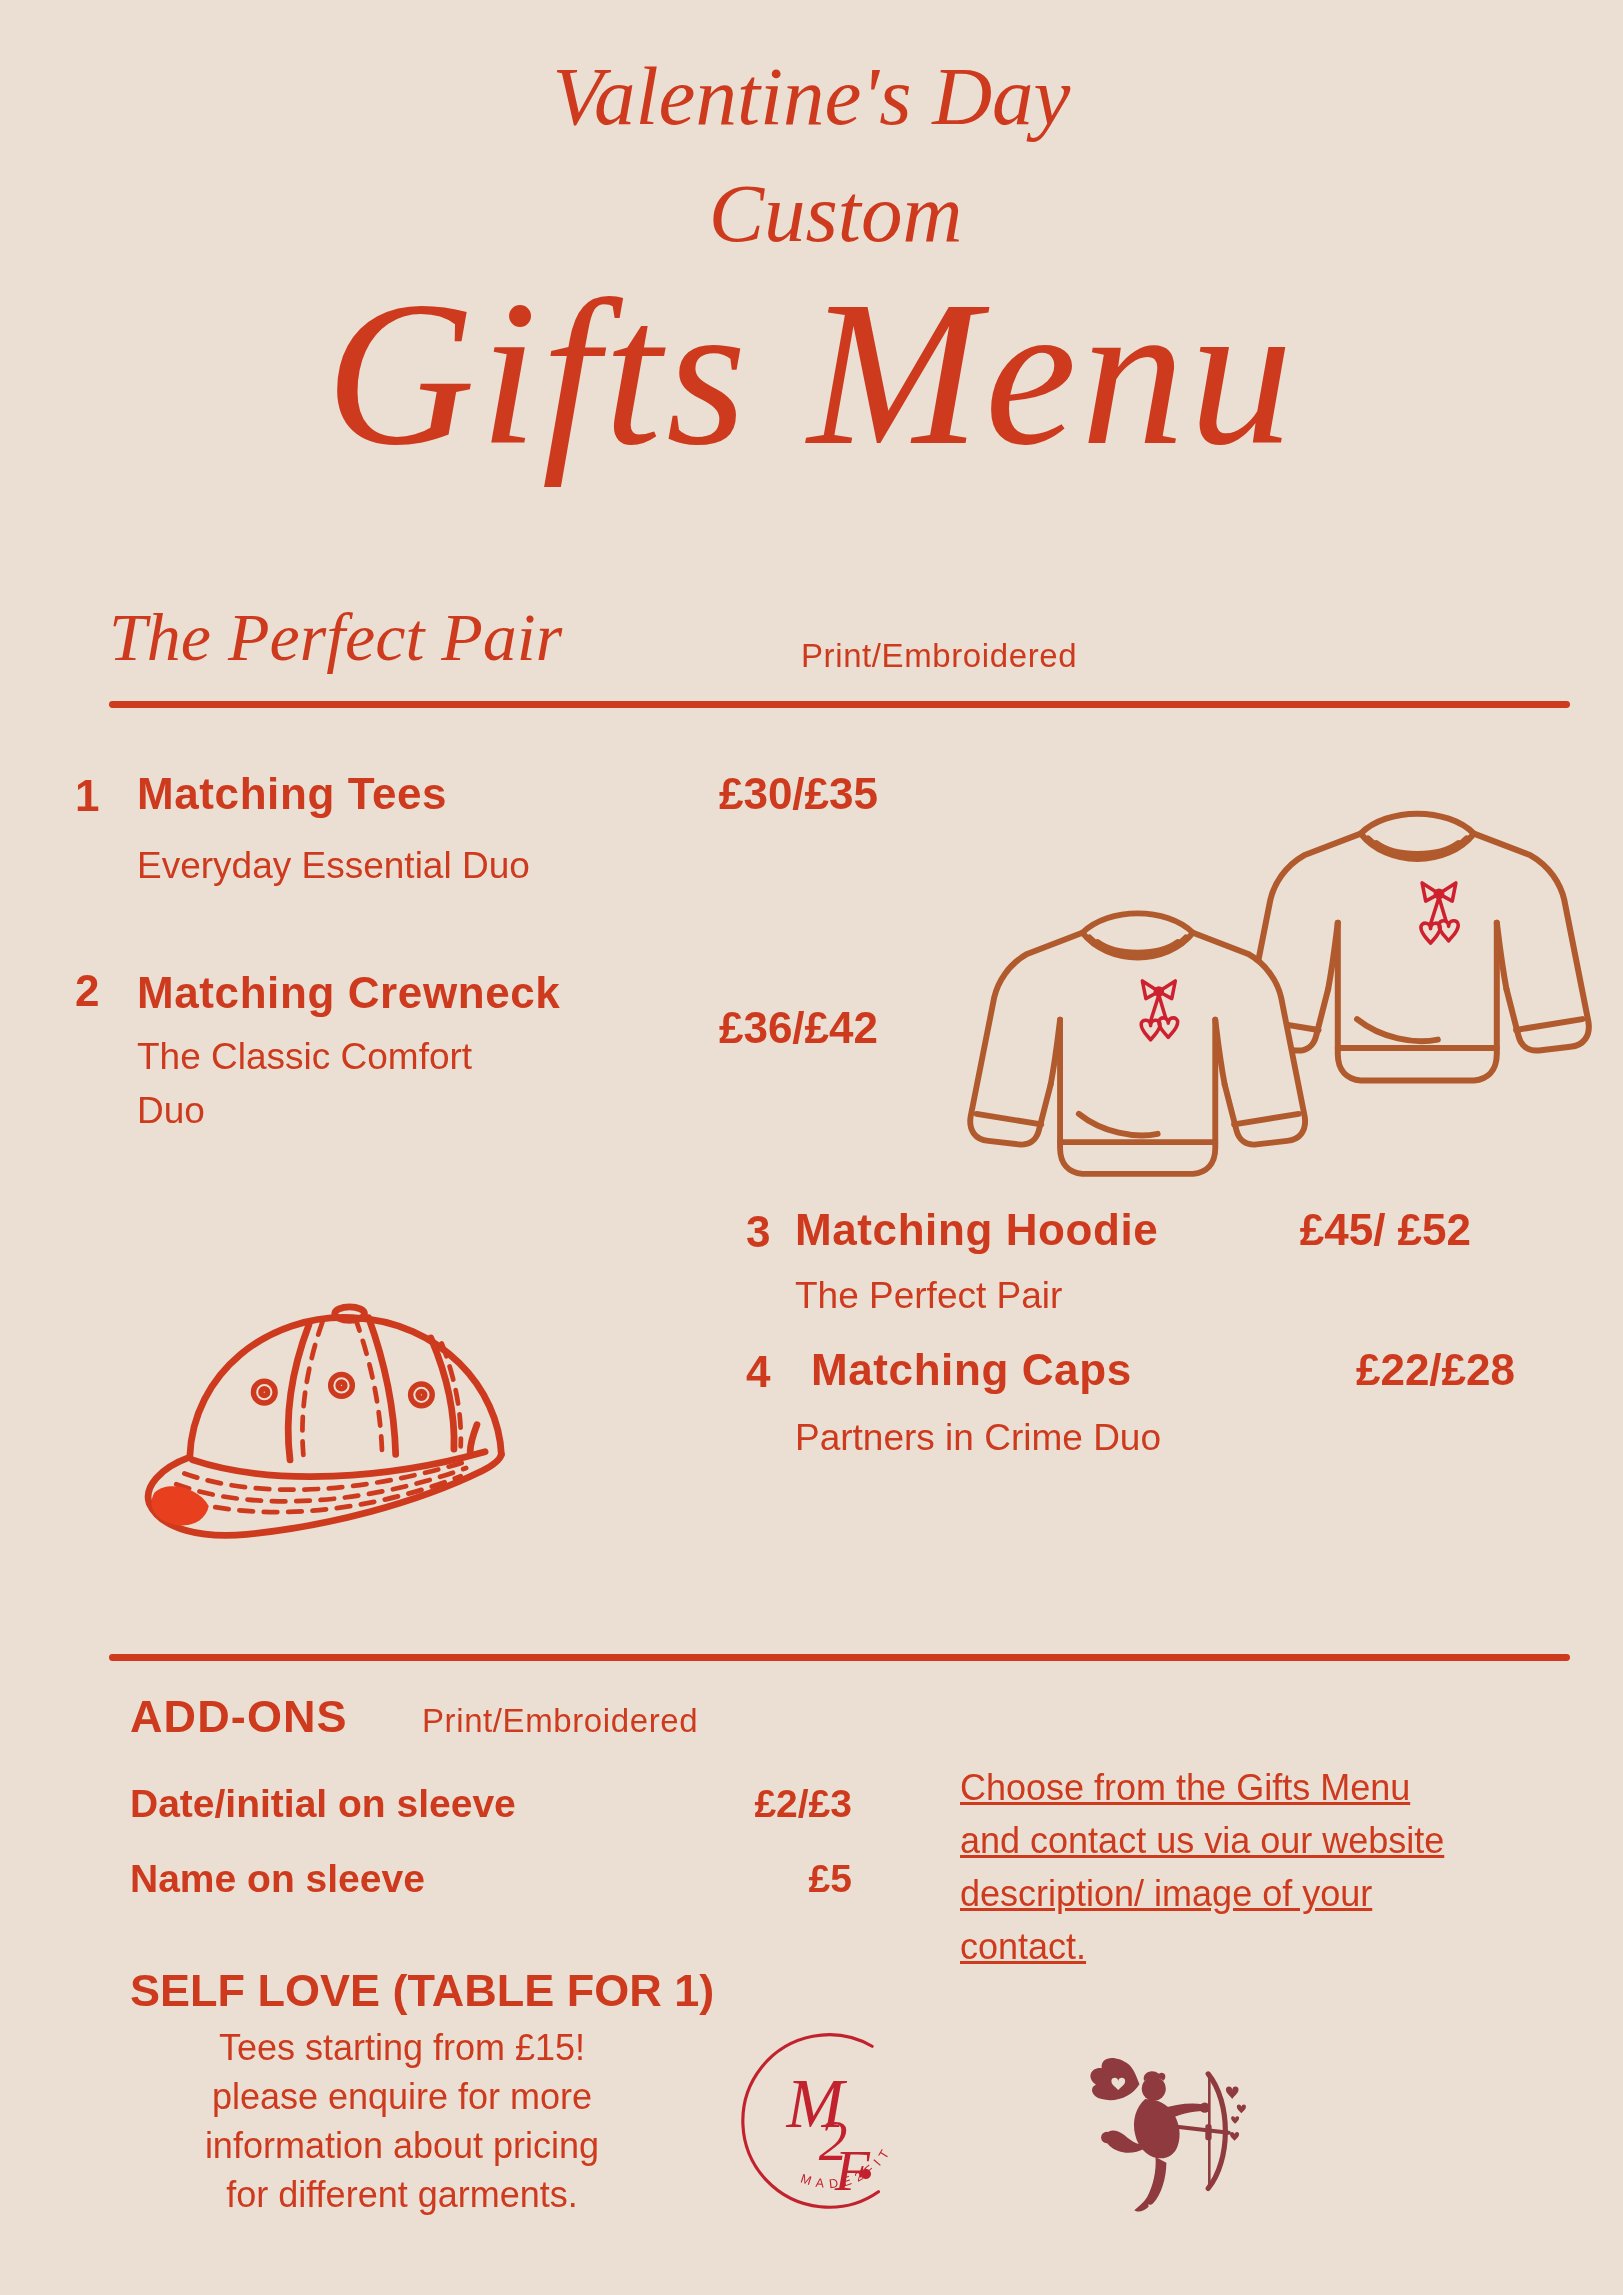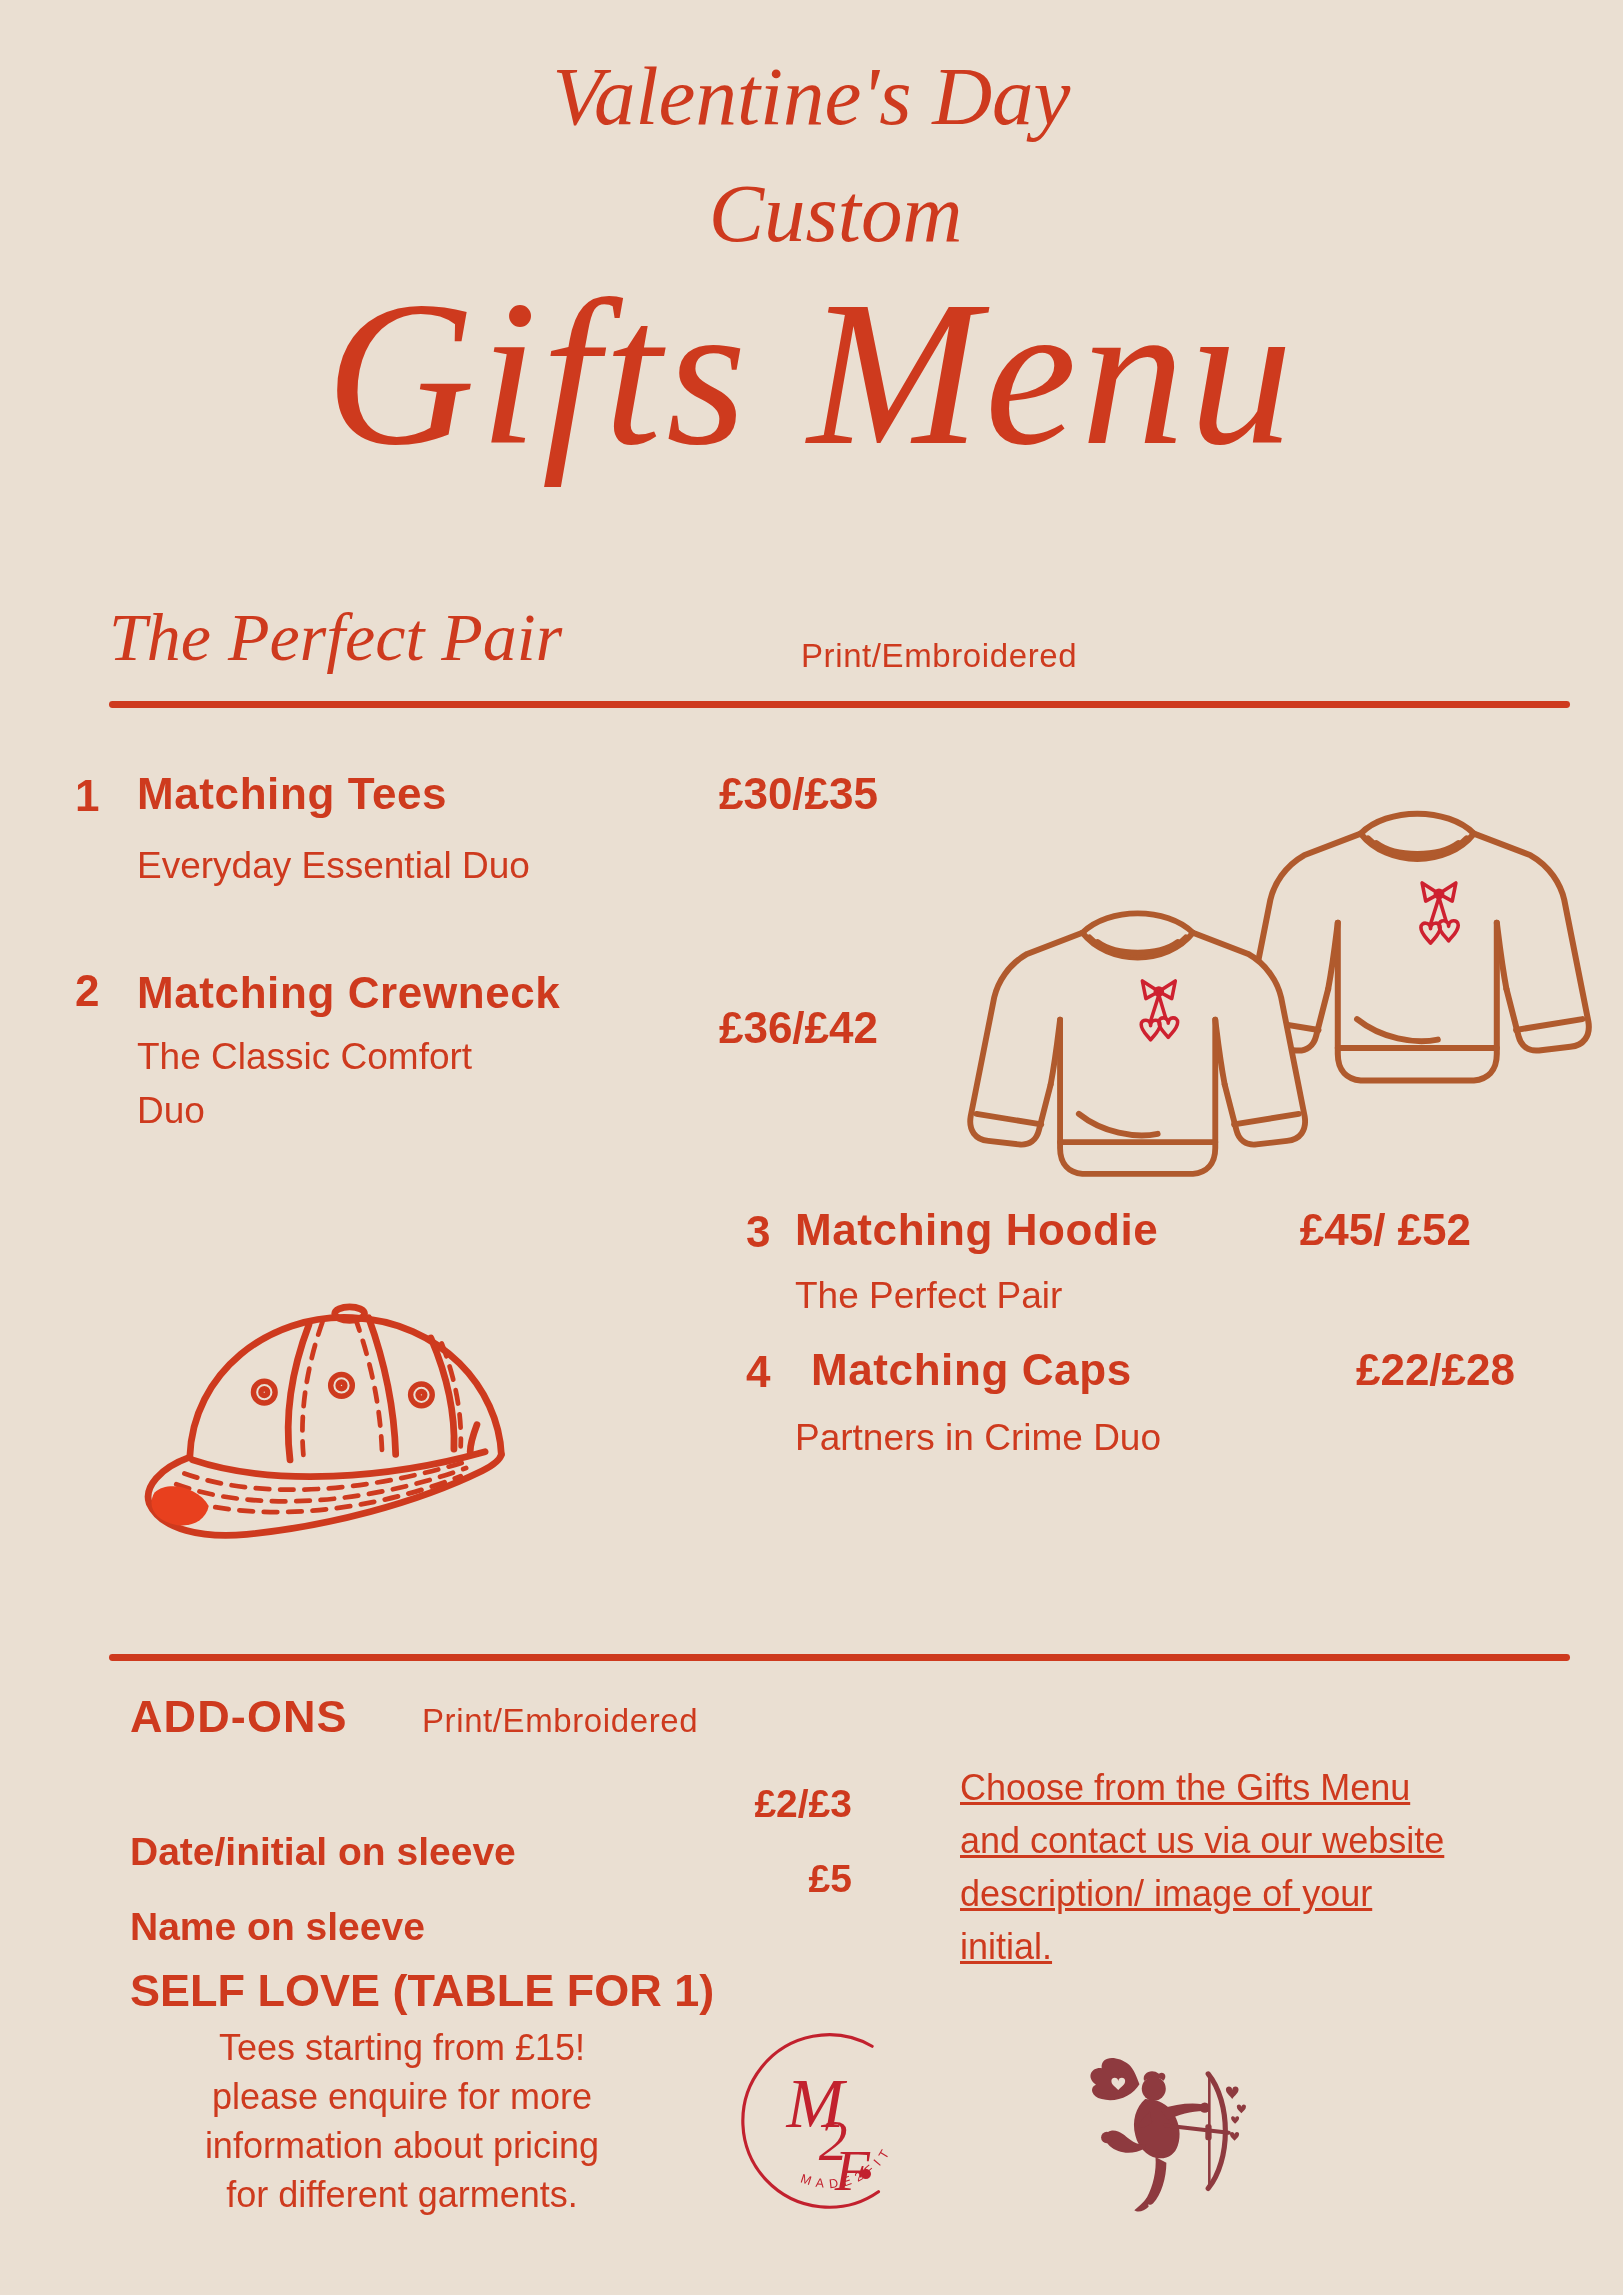--- a/index.html
+++ b/index.html
@@ -31,21 +31,21 @@
   .h-title{font-size:207px;line-height:1;letter-spacing:4.6px;}
   .sec-heading{font-size:68px;line-height:1;}
   .note{font-size:33px;color:var(--red);letter-spacing:0.6px;}
   .divider{background:var(--red);height:6.9px;border-radius:3.4px;}
   .item-num{font-size:44px;font-weight:700;line-height:1;}
   .item-title{font-size:44px;font-weight:700;line-height:1;letter-spacing:0.6px;}
   .item-price{font-size:44px;font-weight:700;line-height:1;text-align:right;}
   .item-sub{font-size:37px;font-weight:400;line-height:1.45;}
   .nowrap{white-space:nowrap;}
   .addons-heading{font-size:45px;font-weight:700;letter-spacing:1.1px;line-height:1;}
-  .addon-label{font-size:39px;font-weight:700;line-height:1;margin-top:48px;}
+  .addon-label{font-size:39px;font-weight:700;line-height:1;}
   .addon-price{font-size:39px;font-weight:700;line-height:1;text-align:right;}
   .selflove-heading{font-size:45px;font-weight:700;line-height:1;white-space:nowrap;}
   .para-line{font-size:36px;line-height:49px;}
   .contact-line{font-size:36px;line-height:53px;text-decoration:underline;}
   .center-text{text-align:center;}
   svg text{font-family:"Liberation Serif", serif;}
   svg .ringtext{font-family:"Liberation Sans", sans-serif;}
 </style>
 </head>
 <body>
@@ -162,21 +162,21 @@
     <div class="para-line">Tees starting from £15!</div>
     <div class="para-line">please enquire for more</div>
     <div class="para-line">information about pricing</div>
     <div class="para-line">for different garments.</div>
   </div>
 
   <div class="abs" style="left:960px;top:1761px;">
     <div class="contact-line">Choose from the Gifts Menu</div>
     <div class="contact-line">and contact us via our website</div>
     <div class="contact-line">description/ image of your</div>
-    <div class="contact-line">initial.</div>
+    <div class="contact-line">contact.</div>
   </div>
 
   <svg class="abs" style="left:737px;top:2029px;" width="184" height="184" viewBox="0 0 320 320">
     <path d="M235,30 A150,150 0 1 0 246,283" fill="none" stroke="#c2212e" stroke-width="5.5" stroke-linecap="round"></path>
     <text x="86" y="170" font-size="120" font-style="italic" fill="#c2212e">M</text>
     <text x="142" y="228" font-size="100" font-style="italic" fill="#c2212e">2</text>
     <text x="170" y="280" font-size="100" font-style="italic" fill="#c2212e">F</text>
     <circle cx="224" cy="252" r="9" fill="#c2212e"></circle>
     <path id="m2f-ring" d="M96,258 A122,122 0 0 0 282,160" fill="none" stroke="none"></path>
     <text class="ringtext" font-size="22" letter-spacing="10" fill="#c2212e">

